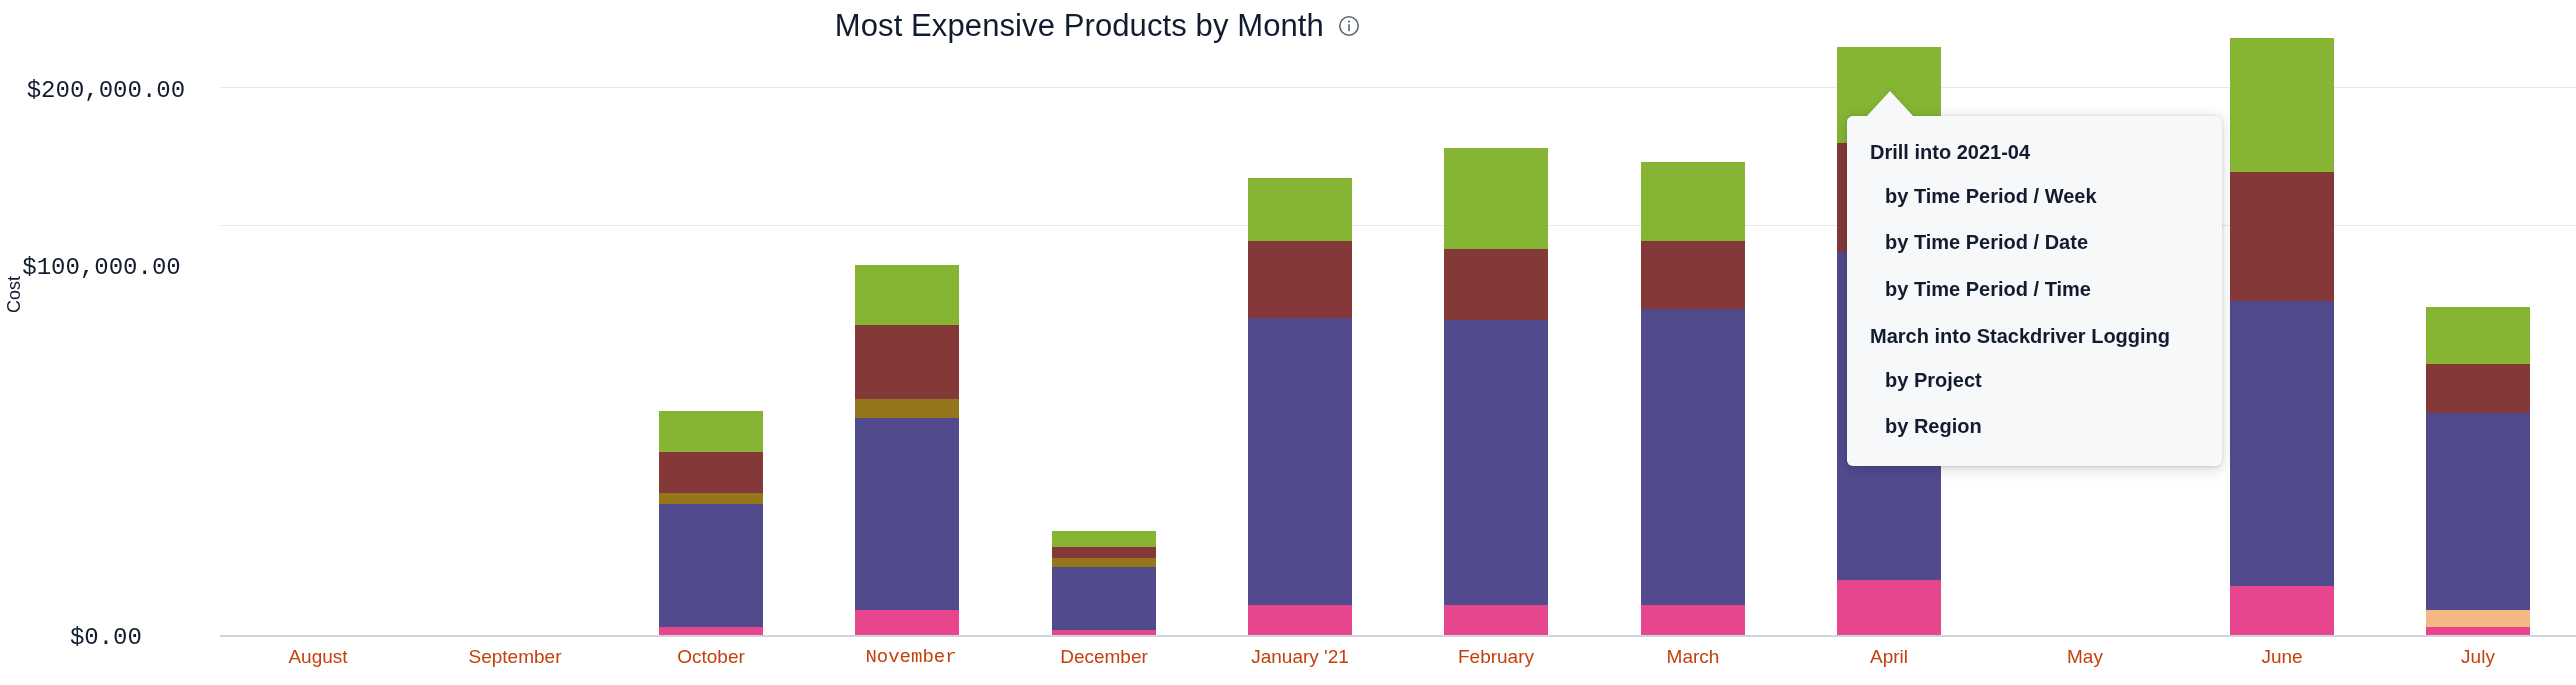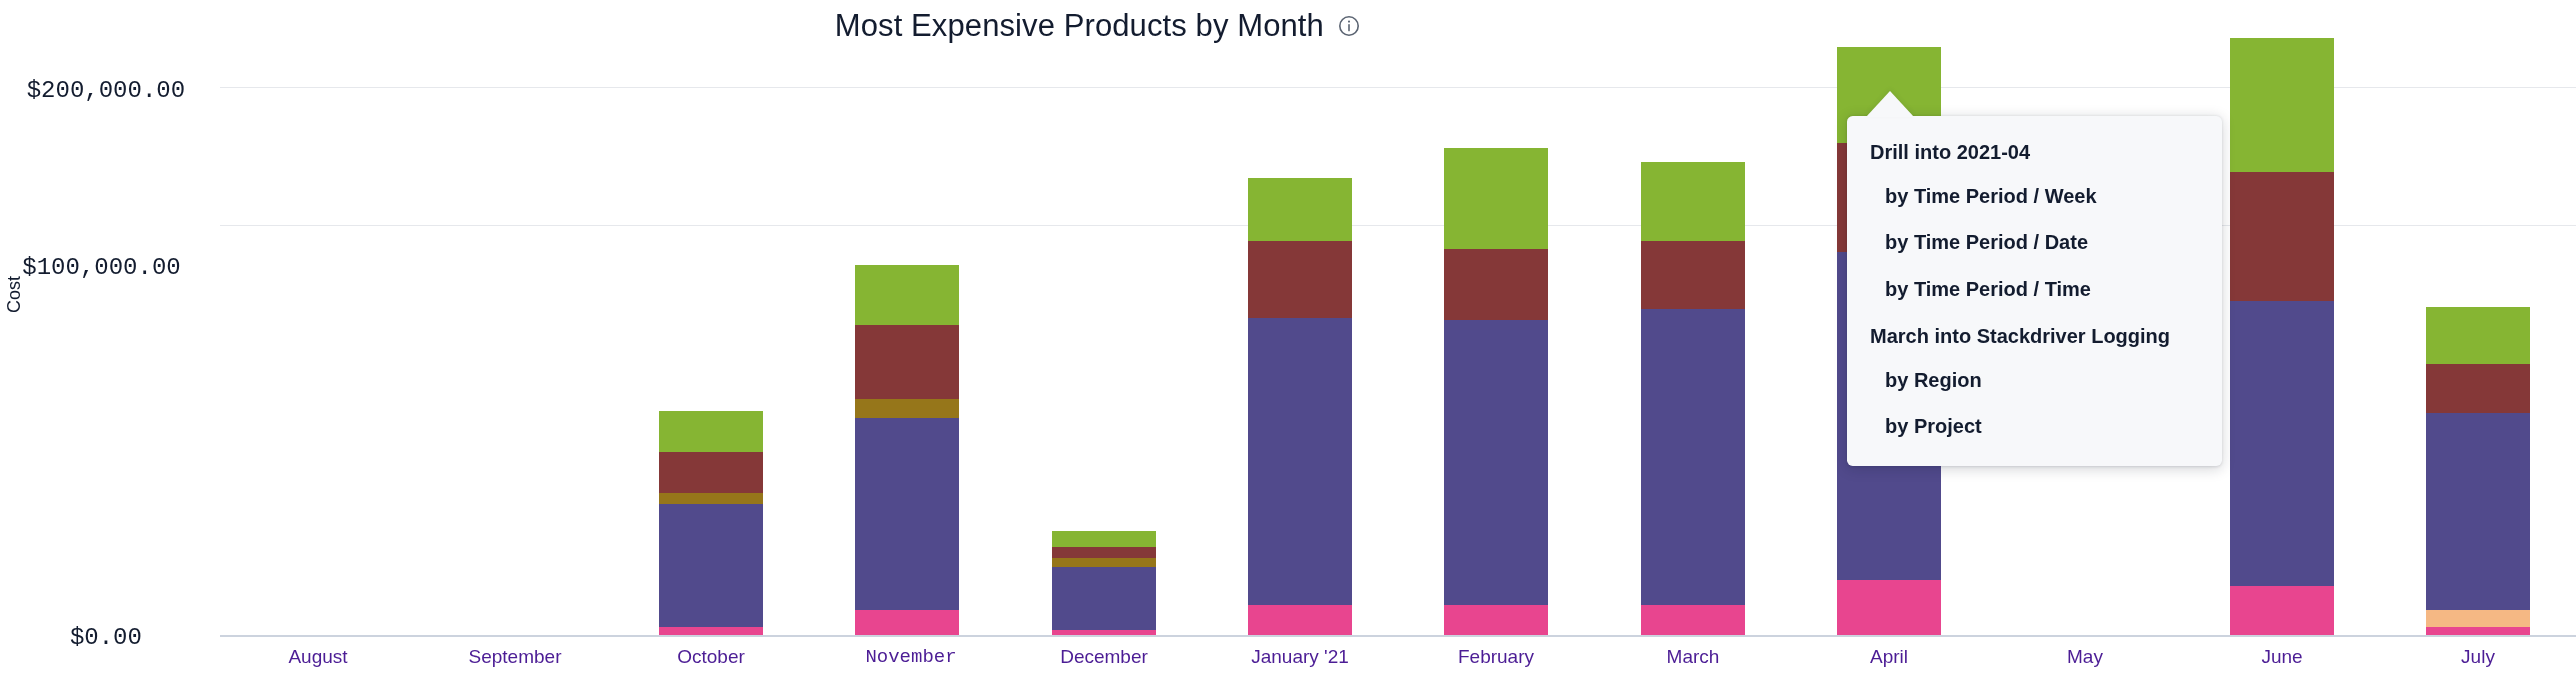--- a/index.html
+++ b/index.html
@@ -65,21 +65,21 @@
   }
   .seg{width:100%;display:block;}
 
   
   .xlabels{
     position:absolute;left:220px;top:646px;width:2356px;height:40px;
   }
   .xlabel{
     position:absolute;top:0;
     text-align:left;
-    font-size:19px;color:#4c1d95;
+    font-size:19px;color:#c2410c;
     white-space:nowrap;
     transform:translateX(-50%);
   }
 
   
   .drill-popup{
     position:absolute;
     left:1847px; top:116px;
     width:375px;
     background:#f7f8fa;
@@ -210,16 +210,16 @@
     <div class="xlabel" style="left: 2258px;">July</div>
   </div>
 
 <div class="drill-pointer"></div>
 <div class="drill-popup">
     <div class="drill-header">Drill into 2021-04</div>
     <div class="drill-item">by Time Period / Week</div>
     <div class="drill-item">by Time Period / Date</div>
     <div class="drill-item">by Time Period / Time</div>
     <div class="drill-header">March into Stackdriver Logging</div>
+    <div class="drill-item">by Project</div>
     <div class="drill-item">by Region</div>
-    <div class="drill-item">by Project</div>
   </div>
 
 
 </body></html>

